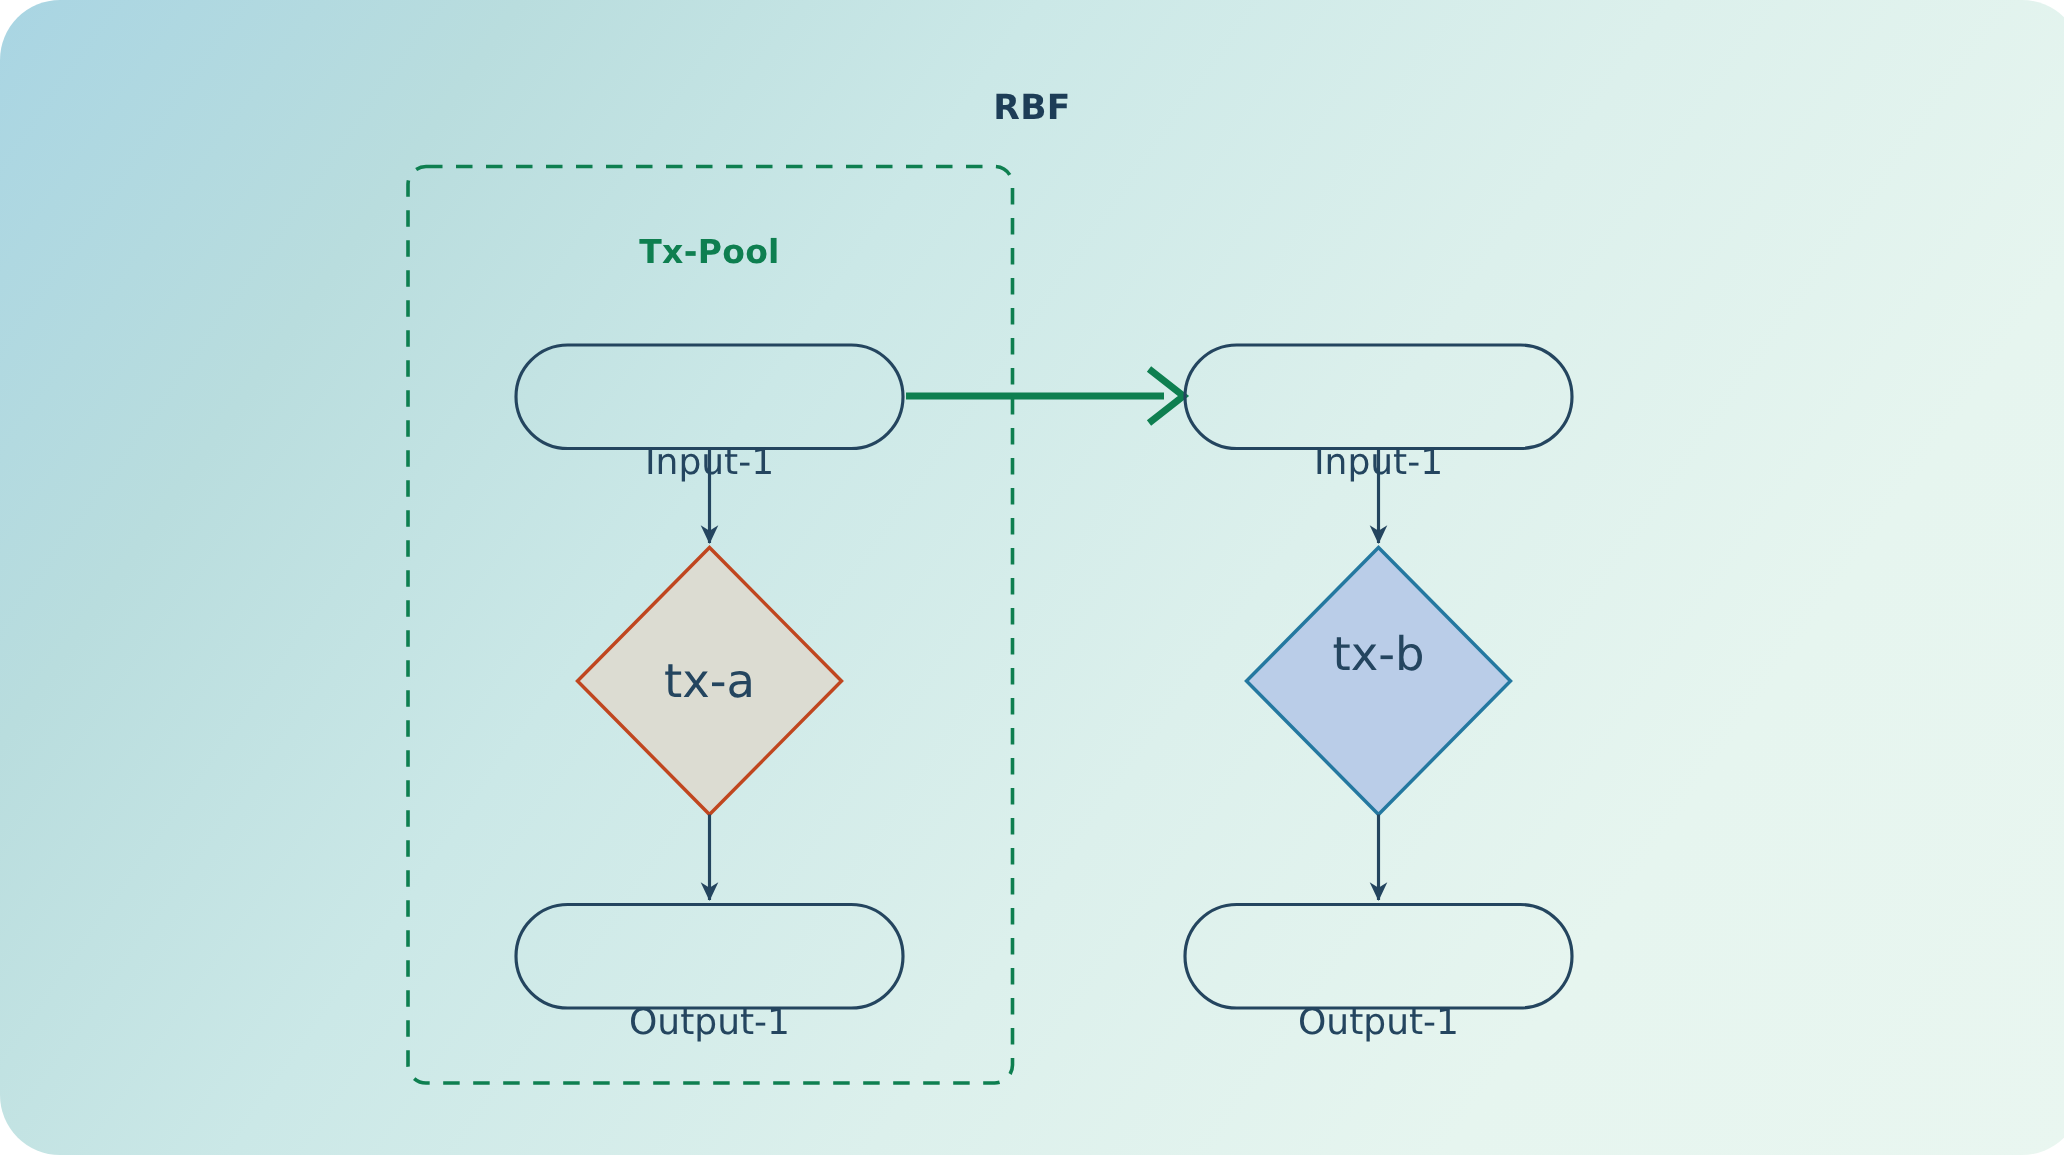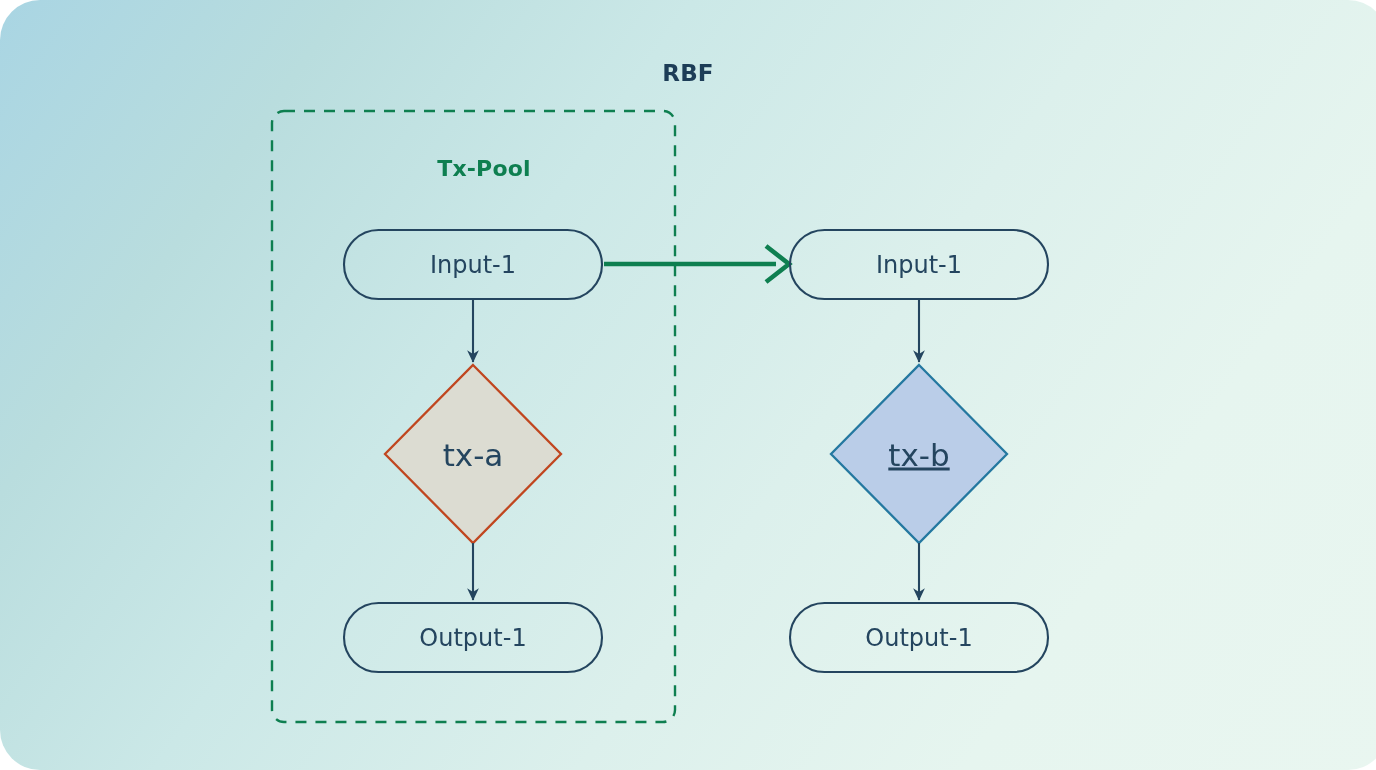--- a/index.html
+++ b/index.html
@@ -53,32 +53,33 @@
   #title-rbf {
     left: 688px;
     top: 73px;
     font-size: 23px;
     font-weight: bold;
     color: #1d3d57;
     letter-spacing: .2px;
   }
 
   #title-txpool {
-    left: 484px;
+    left: 473px;
     top: 169px;
     font-size: 22px;
     font-weight: bold;
     color: #0e7f50;
     letter-spacing: .2px;
   }
 
   .node-label {
     font-size: 24px;
     font-weight: normal;
     color: #24455f;
+    margin-top: 43px;
   }
   .diamond-label {
     font-size: 31px;
     font-weight: normal;
     color: #24455f;
   }
 </style>
 </head>
 <body>
 
@@ -123,17 +124,17 @@
   <div class="lbl" id="title-txpool">Tx-Pool</div>
 
   <div class="lbl node-label" style="left:473px; top:265px;">Input-1</div>
 
   <div class="lbl diamond-label" style="left:473px; top:455px;">tx-a</div>
 
   <div class="lbl node-label" style="left:473px; top:638px;">Output-1</div>
 
   <div class="lbl node-label" style="left:919px; top:265px;">Input-1</div>
 
-  <div class="lbl diamond-label" style="left:919px; top:455px;text-decoration:underline;">tx-b</div>
+  <div class="lbl diamond-label" style="left:919px; top:437px;">tx-b</div>
 
   <div class="lbl node-label" style="left:919px; top:638px;">Output-1</div>
 
 </div>
 
 </body></html>

